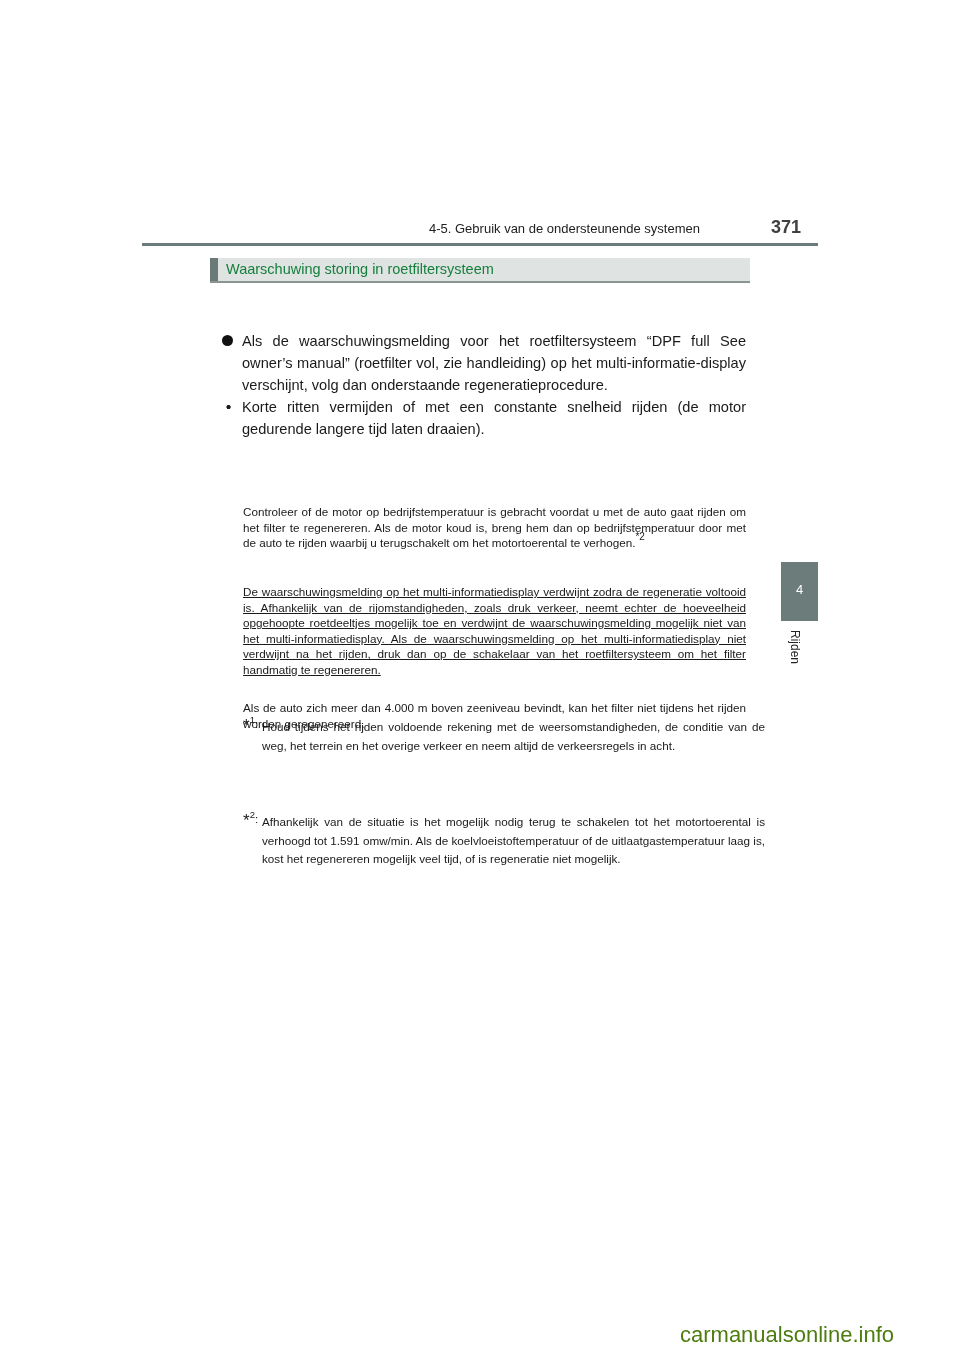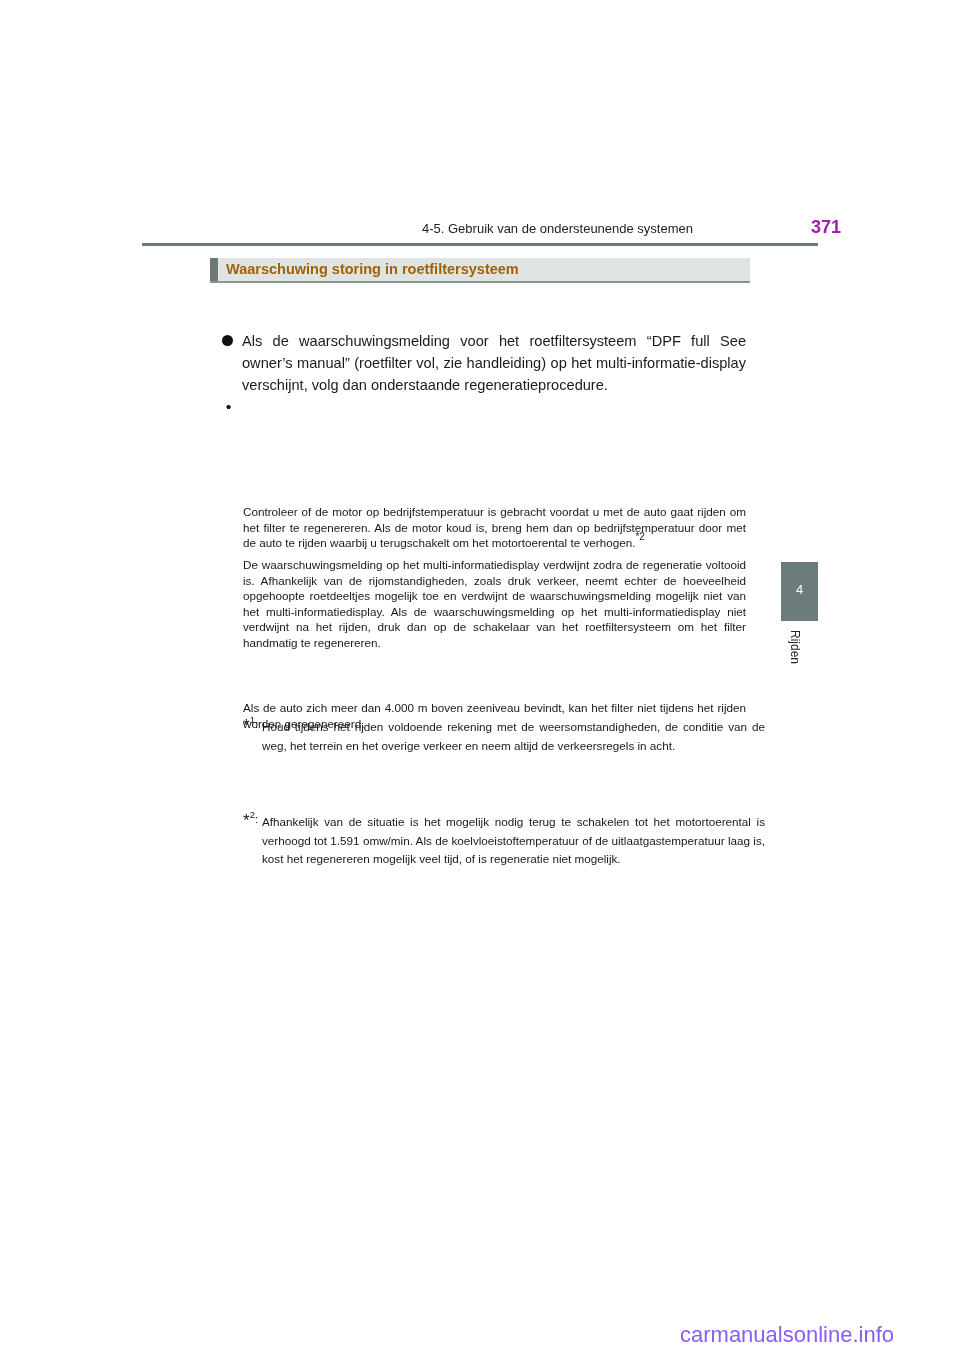--- a/index.html
+++ b/index.html
@@ -17,34 +17,33 @@
   }
   .page-header {
     position: absolute;
     left: 142px;
     top: 216px;
     width: 676px;
     height: 30px;
   }
   .section-path {
     position: absolute;
-    left: 280px;
+    left: 287px;
     top: 5px;
     font-size: 13px;
     color: #222;
     white-space: nowrap;
   }
   .page-number {
     position: absolute;
     left: 629px;
     top: 1px;
     font-size: 18px;
     font-weight: bold;
-    color: #a21caf;
-    margin-left: 40px;
+    color: #404040;
   }
   .header-rule {
     position: absolute;
     left: 0;
     top: 27px;
     width: 676px;
     height: 3px;
     background: #6c7c7a;
   }
 
@@ -64,22 +63,22 @@
     top: 0;
     width: 8px;
     height: 23px;
     background: #6b7a78;
   }
   .title-text {
     position: absolute;
     left: 16px;
     top: 3px;
     font-size: 14.5px;
-    font-weight: bold;
-    color: #a16207;
+    font-weight: normal;
+    color: #15803d;
     white-space: nowrap;
   }
 
   .content {
     position: absolute;
     left: 222px;
     top: 290px;
     width: 524px;
     margin-top: 40px;
   }
@@ -193,21 +192,21 @@
     writing-mode: vertical-rl;
     font-size: 12px;
     color: #222;
   }
 
   .watermark {
     position: absolute;
     left: 680px;
     top: 1322px;
     font-size: 22px;
-    color: #8b5cf6;
+    color: #4d7c0f;
     white-space: nowrap;
   }
 </style>
 </head>
 <body>
 
 <div class="page-header">
   <span class="section-path">4-5. Gebruik van de ondersteunende systemen</span>
   <span class="page-number">371</span>
   <div class="header-rule"></div>
@@ -224,28 +223,29 @@
     <span>Als de waarschuwingsmelding voor het roetfiltersysteem “DPF full See owner’s manual” (roetfilter vol, zie handleiding) op het multi-informatie-display verschijnt, volg dan onderstaande regeneratieprocedure.</span>
   </div>
 
 
 
   <div class="sub-item large">
     <span class="sub-bullet">•</span>
   </div>
   <div class="sub-item large">
     <span class="sub-bullet">•</span>
+    <span>Korte ritten vermijden of met een constante snelheid rijden (de motor gedurende langere tijd laten draaien).</span>
   </div>
 </div>
 
 <div class="small-block small" style="top:488px;margin-top:16px;">
   <span>Controleer of de motor op bedrijfstemperatuur is gebracht voordat u met de auto gaat rijden om het filter te regenereren. Als de motor koud is, breng hem dan op bedrijfstemperatuur door met de auto te rijden waarbij u terugschakelt om het motortoerental te verhogen.</span><sup>*2</sup>
 </div>
 
-<div class="small-block small" style="top:557px;">
+<div class="small-block small" style="top:584px;text-decoration:underline;">
   <span>De waarschuwingsmelding op het multi-informatiedisplay verdwijnt zodra de regeneratie voltooid is. Afhankelijk van de rijomstandigheden, zoals druk verkeer, neemt echter de hoeveelheid opgehoopte roetdeeltjes mogelijk toe en verdwijnt de waarschuwingsmelding mogelijk niet van het multi-informatiedisplay. Als de waarschuwingsmelding op het multi-informatiedisplay niet verdwijnt na het rijden, druk dan op de schakelaar van het roetfiltersysteem om het filter handmatig te regenereren.</span>
 </div>
 
 <div class="small-block small" style="top:700px;">
   <span>Als de auto zich meer dan 4.000 m boven zeeniveau bevindt, kan het filter niet tijdens het rijden worden geregenereerd.</span>
 </div>
 
 <div class="small-block small note-item" style="top:718px;">
   <span class="note-mark"><span class="star">*</span><span class="num">1</span><span class="colon">:</span></span>
   <span style="display:block; line-height:18.5px;">Houd tijdens het rijden voldoende rekening met de weersomstandigheden, de conditie van de weg, het terrein en het overige verkeer en neem altijd de verkeersregels in acht.</span>

